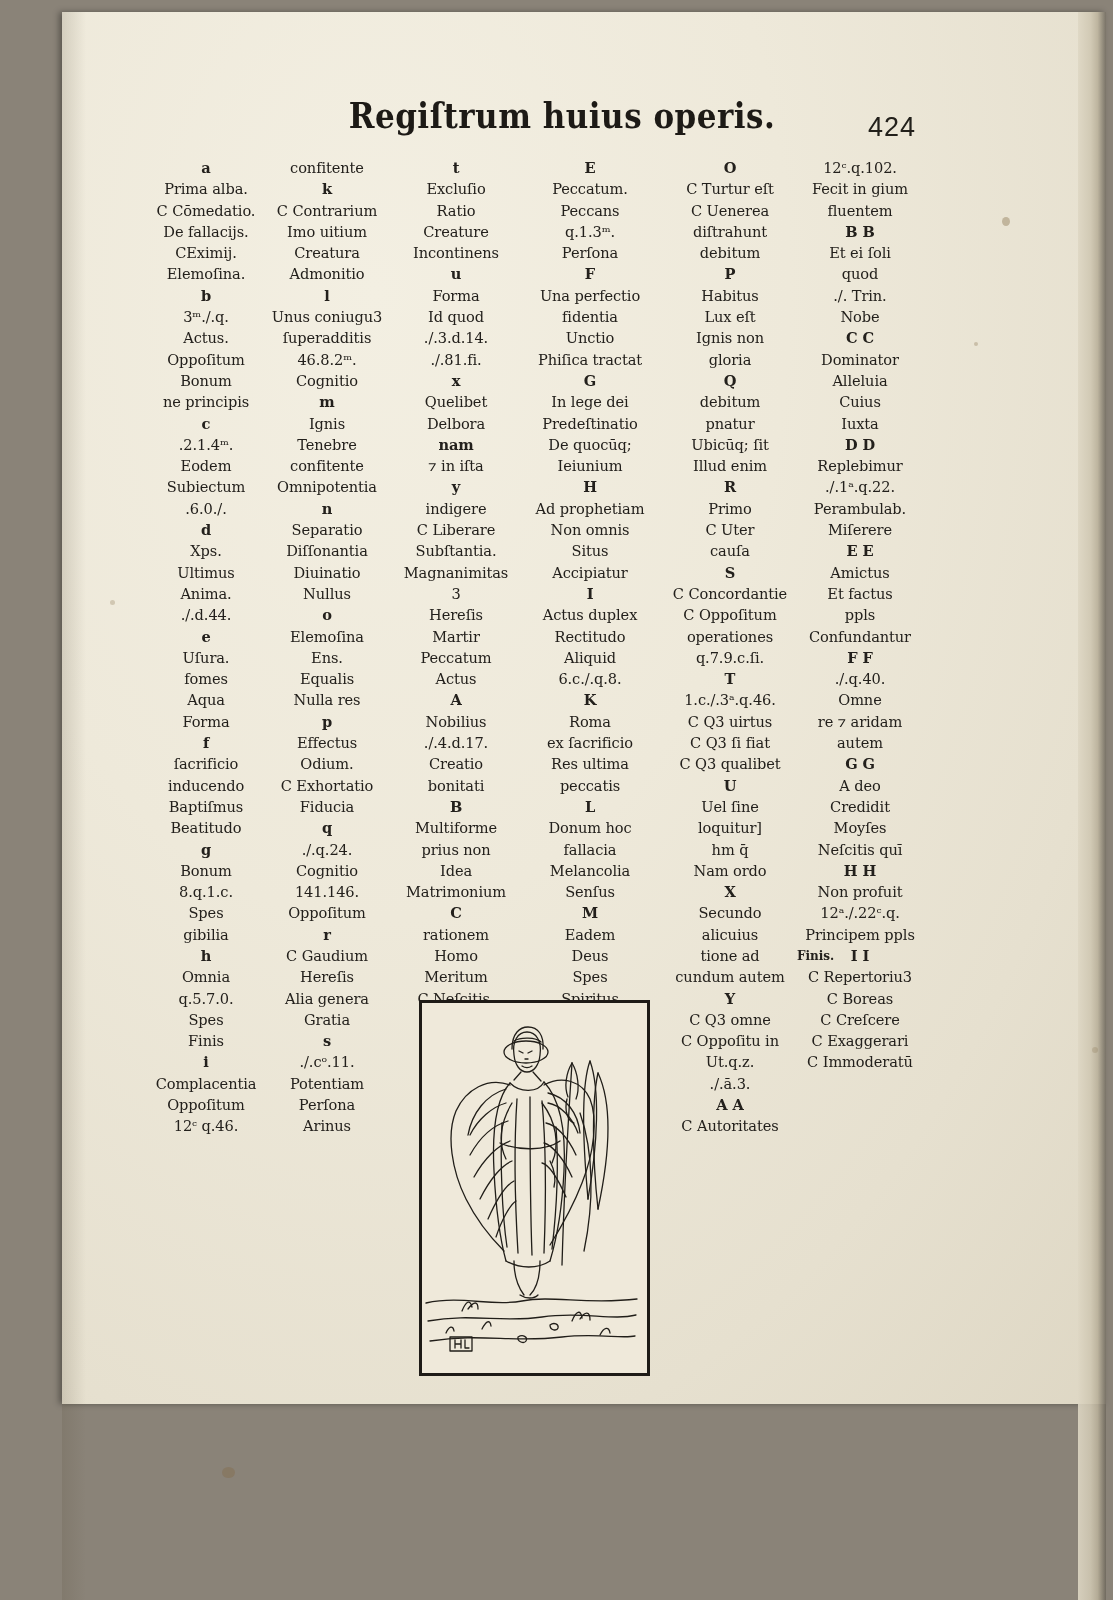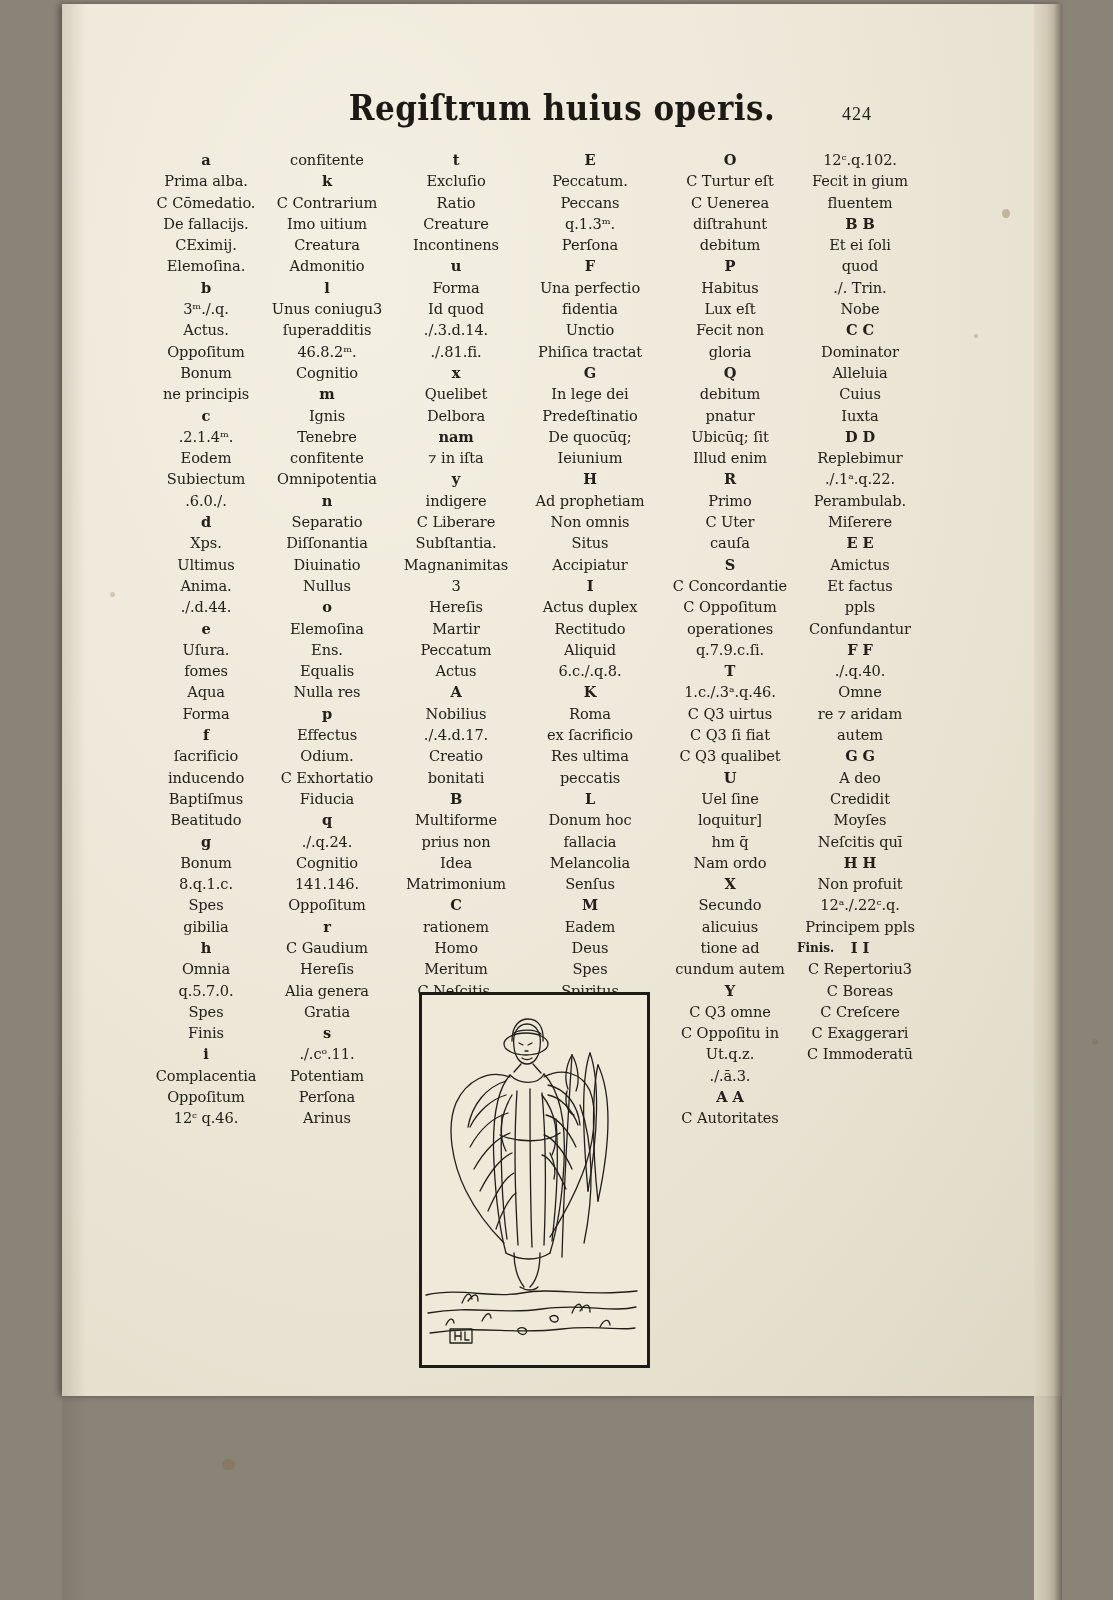--- a/index.html
+++ b/index.html
@@ -4,25 +4,26 @@
 <style>
   html,body{margin:0;padding:0;}
   body{
     width:1113px;height:1600px;
     background:#8a8378;
     font-family:"Liberation Serif", serif;
     overflow:hidden;
   }
   #page{
     position:absolute;
-    left:62px;top:4px;
+    left:62px;top:12px;
     width:1000px;height:1392px;
     background:
       radial-gradient(ellipse at 30% 20%, #f3efe2 0%, #eee9da 40%, #e6e0cf 75%, #ded7c4 100%);
     box-shadow: -3px 0 6px rgba(0,0,0,.35);
+    padding-left: 44px;
   }
   
   #edge{
     position:absolute;right:0;top:0;width:28px;height:1600px;
     background:linear-gradient(to right,#ded7c4 0%,#cfc7b2 45%,#b9b09a 70%,#6d675c 100%);
     opacity:.9;
   }
   #leftmargin{
     position:absolute;left:0;top:0;width:24px;height:1600px;
     background:linear-gradient(to left,rgba(0,0,0,0) 0%,rgba(90,80,60,.18) 100%);
@@ -42,22 +43,22 @@
     font-family:"DejaVu Serif", serif;
     font-size:31px;
     font-weight:700;
     letter-spacing:.5px;
     color:#1d1a16;
     display:inline-block;
     transform:scaleY(1.12);
   }
   #folio{
     position:absolute;right:190px;top:100px;
-    font-family:Liberation Serif, serif;
-    font-size:18px;color:#22201b;letter-spacing:1px;
+    font-family:Liberation Sans, sans-serif;
+    font-size:27px;color:#22201b;letter-spacing:1px;
   }
 
   #cols{
     position:absolute;left:88px;top:145px;width:830px;
     display:flex;
     gap:0px;
   }
   .col{width:118px;}
   .col.c1{width:112px;}
   .col.c2{width:130px;}
@@ -300,21 +301,21 @@
       </div>
     <div class="col c5">
         <div class="line hd">O</div>
         <div class="line ctr">C Turtur eſt</div>
         <div class="line ctr">C Uenerea</div>
         <div class="line ctr">diſtrahunt</div>
         <div class="line ctr">debitum</div>
         <div class="line hd">P</div>
         <div class="line ctr">Habitus</div>
         <div class="line ctr">Lux eſt</div>
-        <div class="line ctr">Fecit non</div>
+        <div class="line ctr">Ignis non</div>
         <div class="line ctr">gloria</div>
         <div class="line hd">Q</div>
         <div class="line ctr">debitum</div>
         <div class="line ctr">pnatur</div>
         <div class="line ctr">Ubicūq; ſit</div>
         <div class="line ctr">Illud enim</div>
         <div class="line hd">R</div>
         <div class="line ctr">Primo</div>
         <div class="line ctr">C Uter</div>
         <div class="line ctr">cauſa</div>

